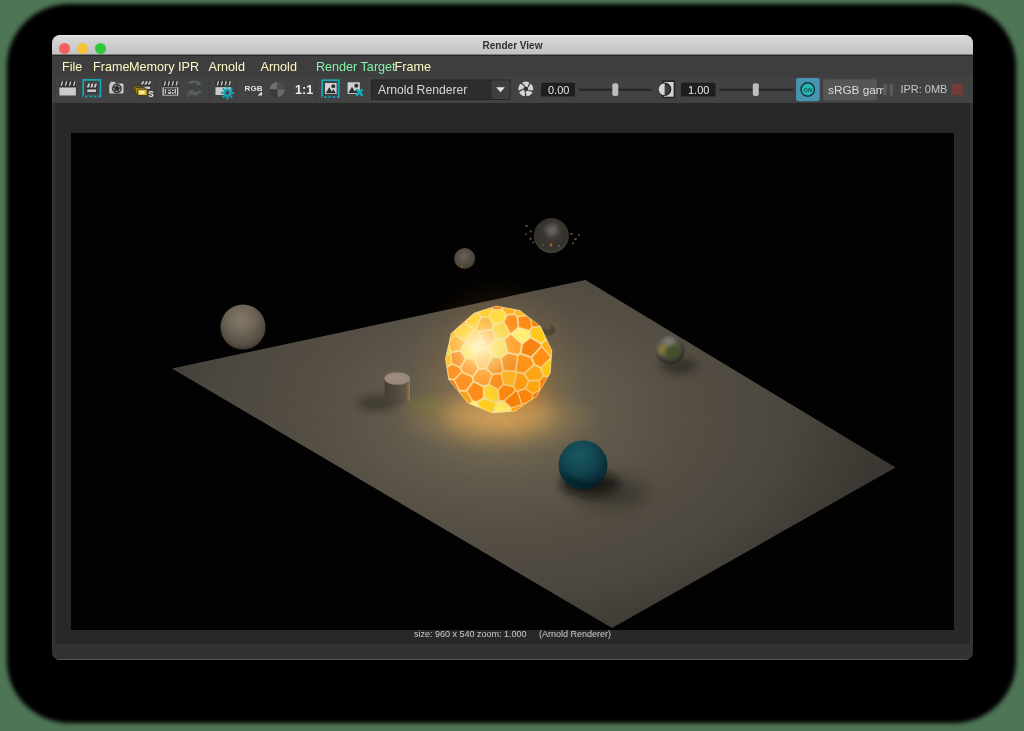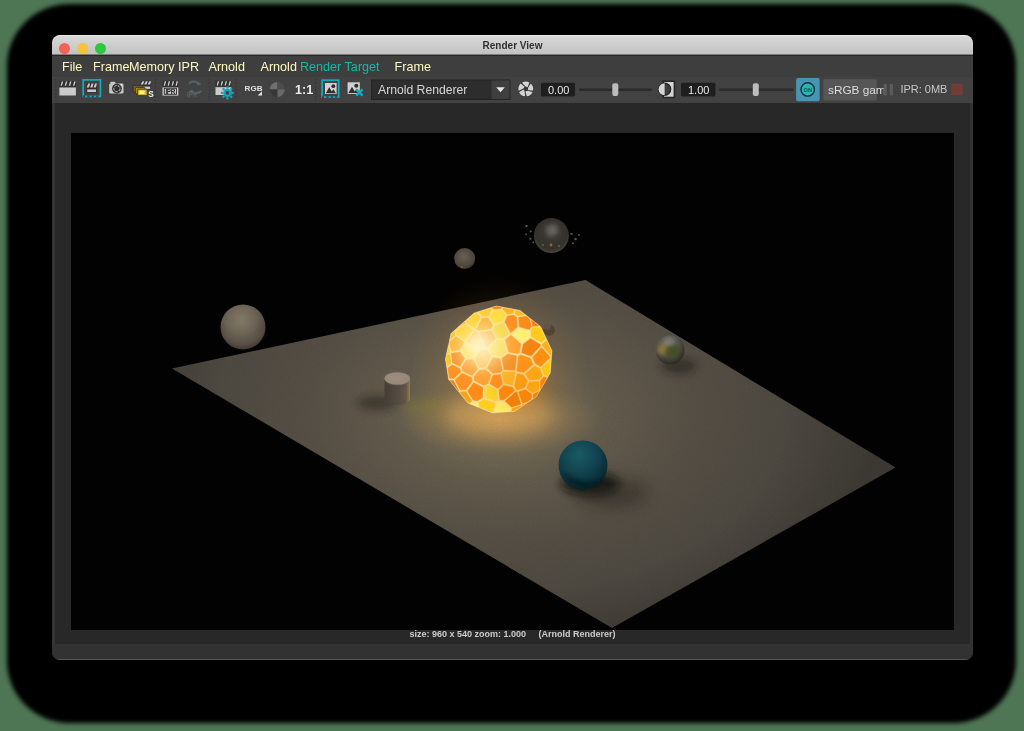--- a/index.html
+++ b/index.html
@@ -5,21 +5,21 @@
 #shadow{position:absolute;left:7px;top:4px;width:1009px;height:718.5px;background:#000;border-radius:62px;filter:blur(2.2px)}
 #win{position:absolute;left:52px;top:35px;width:921px;height:625px;border-radius:8px;overflow:hidden;background:#282828}
 #titlebar{position:absolute;left:0;top:0;width:100%;height:20px;background:linear-gradient(#d9d9d9,#c2c2c2);border-bottom:1px solid #7d7d7d;border-top:1px solid #ebebeb}
 .tl{position:absolute;top:7px;width:11px;height:11px;border-radius:50%}
 #title{position:absolute;top:3.5px;left:0;width:100%;text-align:center;font-size:10px;font-weight:700;color:#303030}
 #menubar{position:absolute;left:0;top:21px;width:100%;height:21px;background:#3e3e3e}
 .mi{position:absolute;top:3.5px;font-size:12.6px;color:#fef9c3}
 #panel{position:absolute;left:0;top:68px;width:100%;height:554px;background:#282828;border-left:3px solid #343434;border-right:3px solid #343434}
 #statusbar{position:absolute;left:0;top:608.5px;width:100%;height:15px;background:#323232}
 #bottomedge{position:absolute;left:0;top:623.5px;width:100%;height:1.5px;background:#555555}
-.st{position:absolute;width:100%;text-align:center;font-size:9px;font-weight:700;color:#cbcbcb;letter-spacing:0}
+.st{position:absolute;width:100%;text-align:center;font-size:9px;font-weight:400;color:#cbcbcb;letter-spacing:0}
 </style></head><body>
 <div id="shadow"></div>
 <div id="win">
  <div id="panel"></div>
  <svg width="921" height="26" viewBox="52 77 921 26" style="position:absolute;left:0;top:42px;display:block">
 <rect x="52" y="77" width="921" height="26" fill="#424242"></rect>
 <line x1="55.8" y1="79" x2="55.8" y2="101" stroke="#343434" stroke-width="1.1" stroke-dasharray="1.6 1.9"></line>
 <line x1="155.4" y1="79" x2="155.4" y2="101" stroke="#343434" stroke-width="1.1" stroke-dasharray="1.6 1.9"></line>
 <line x1="209.3" y1="79" x2="209.3" y2="101" stroke="#343434" stroke-width="1.1" stroke-dasharray="1.6 1.9"></line>
 <line x1="236.3" y1="79" x2="236.3" y2="101" stroke="#343434" stroke-width="1.1" stroke-dasharray="1.6 1.9"></line>
@@ -157,21 +157,21 @@
   <div class="tl" style="left:43px;background:#2ec83f"></div>
   <div id="title">Render View</div>
  </div>
  <div id="menubar">
   <span class="mi" style="left:10px">File</span>
   <span class="mi" style="left:41px">Frame</span>
   <span class="mi" style="left:77px">Memory</span>
   <span class="mi" style="left:126px">IPR</span>
   <span class="mi" style="left:156.5px">Arnold</span>
   <span class="mi" style="left:208.5px">Arnold</span>
-  <span class="mi" style="left:248px;color:#14b8a6">Render Target</span>
+  <span class="mi" style="left:264px;color:#86efac">Render Target</span>
   <span class="mi" style="left:342.5px">Frame</span>
  </div>
  <div id="statusbar"></div>
  <div id="bottomedge"></div>
  <div class="st" style="top:593.6px">size: 960 x 540 zoom: 1.000&nbsp;&nbsp;&nbsp;&nbsp;&nbsp;(Arnold Renderer)</div>
 </div>
 <svg width="883" height="497" viewBox="0 0 883 497" style="position:absolute;left:71px;top:133px;display:block">
 <defs>
 <radialGradient id="floorlight" cx="0" cy="0" r="1" gradientUnits="userSpaceOnUse" gradientTransform="translate(428 280) scale(380 240)">
  <stop offset="0" stop-color="#9a845c"></stop>

